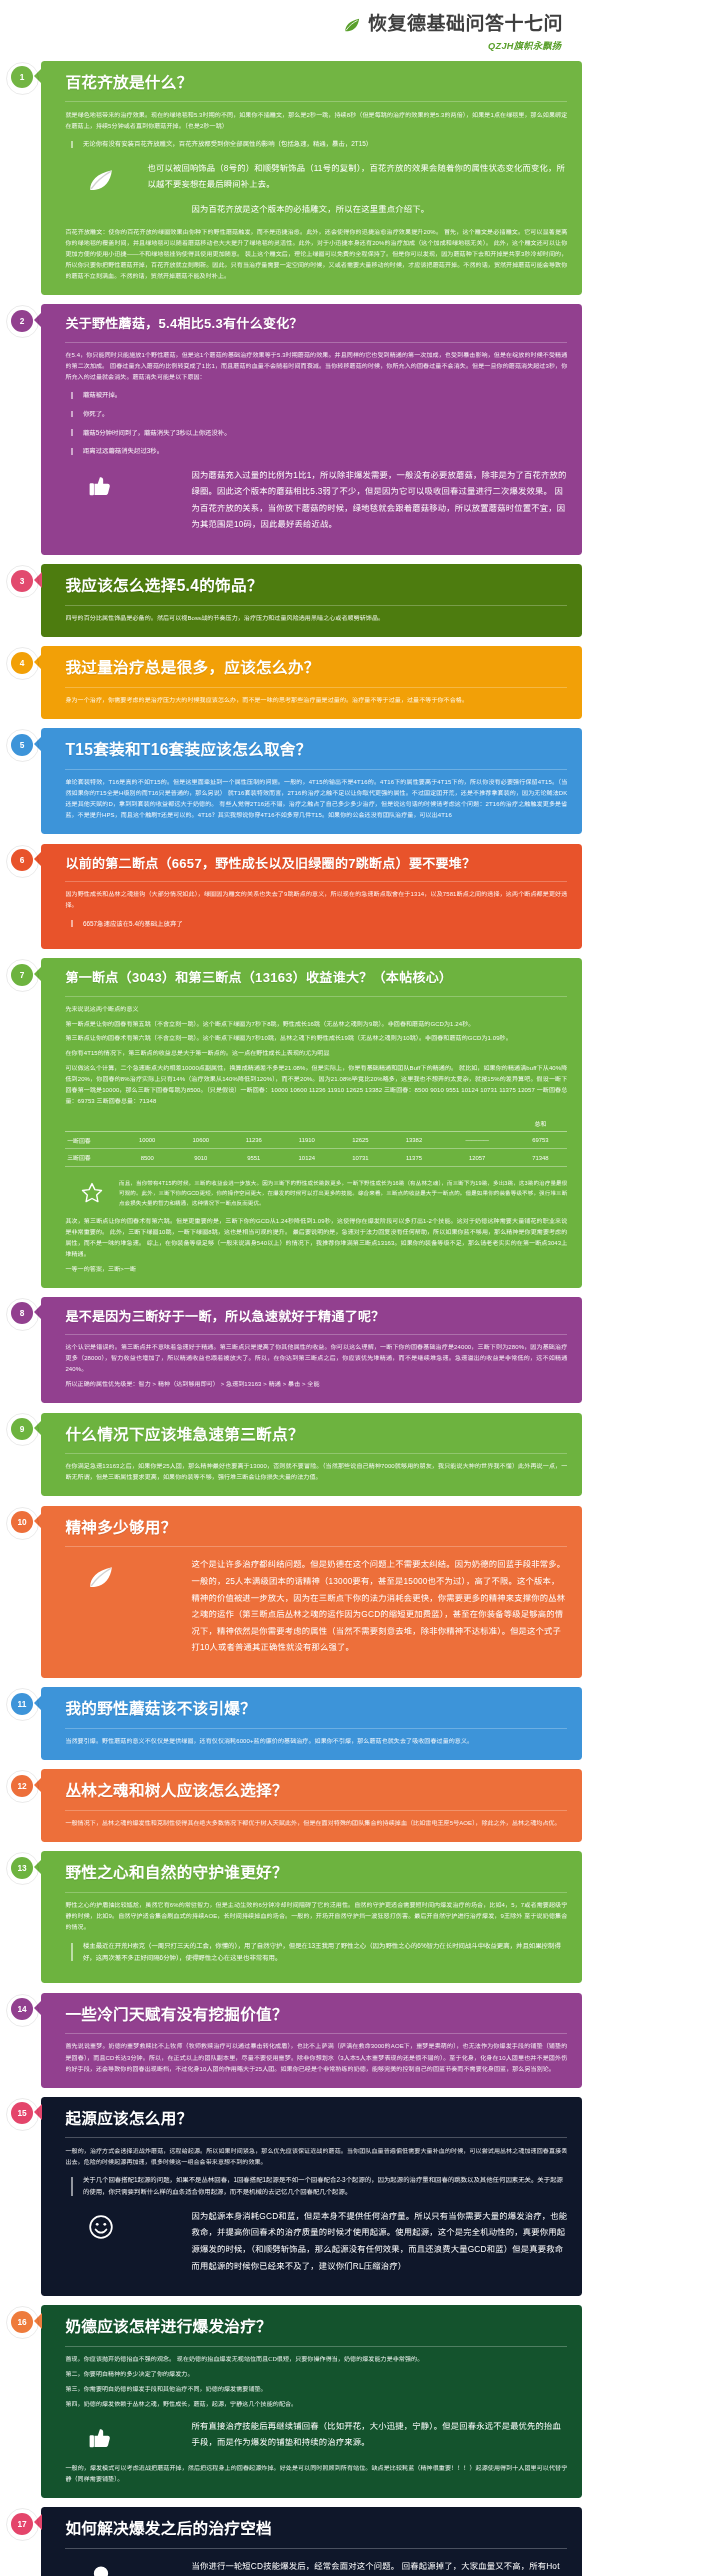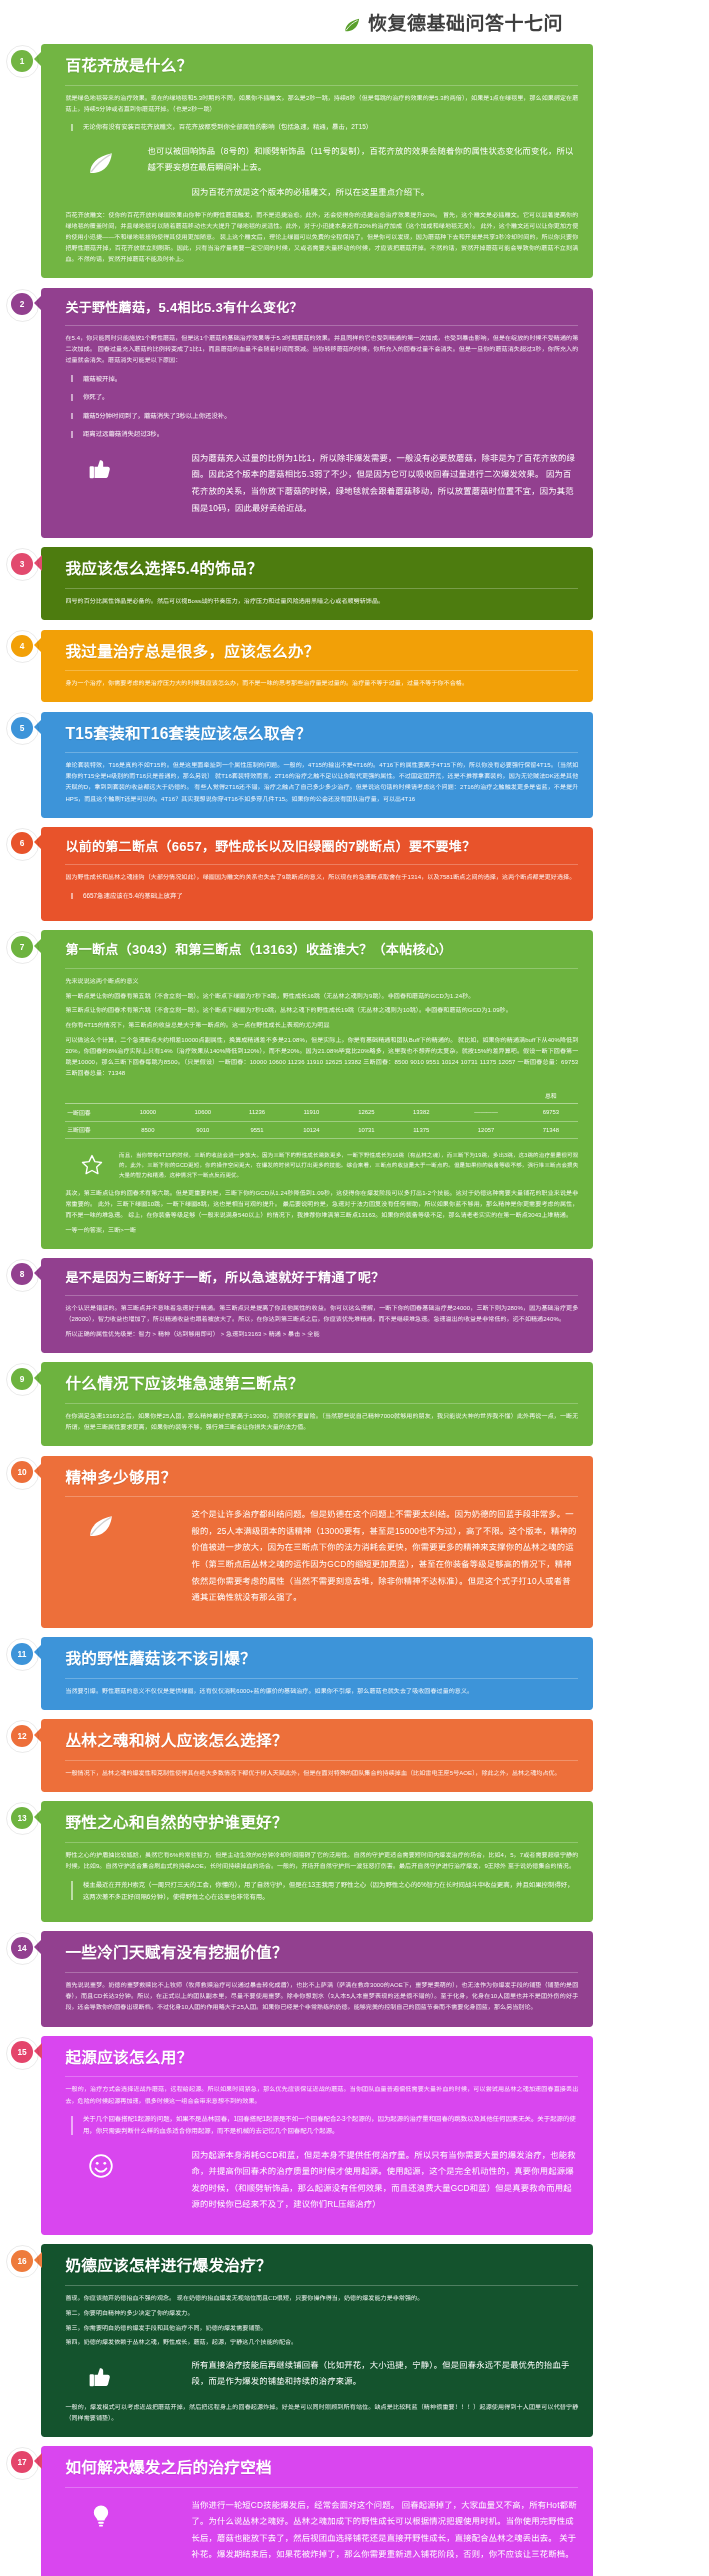--- a/index.html
+++ b/index.html
@@ -72,21 +72,21 @@
     width: 31px; height: 31px;
     border-radius: 50%;
     border: 0.9px solid rgba(0,0,0,.18);
     opacity: .45;
   }
   .card {
     position: relative;
     border-radius: 3.7px;
     padding: 12px 14.7px 13px 24px;
     margin-left: 13.8px;
-    margin-right: 3px;
+    margin-right: 14px;
   }
   .card::before {
     content: "";
     position: absolute;
     left: -7.3px; top: 7.3px;
     border-top: 8.3px solid transparent;
     border-bottom: 8.3px solid transparent;
     border-right: 8.3px solid currentColor;
   }
   .card h2 {
@@ -199,21 +199,21 @@
 
   
   .c-green  { background: #72b543; color: #72b543; }
   .c-purple { background: #92408f; color: #92408f; }
   .c-pink   { background: #4d7c0f; color: #e24a6e; }
   .c-orange { background: #f2a007; color: #f2a007; }
   .c-blue   { background: #3d94d9; color: #3d94d9; }
   .c-red    { background: #e8532b; color: #e8532b; }
   .c-green2 { background: #6db33f; color: #6db33f; }
   .c-orange2{ background: #ed6f3a; color: #ed6f3a; }
-  .c-pink3  { background: #d946ef; color: #e4456b; }
+  .c-pink3  { background: #0f172a; color: #e4456b; }
   .c-orange3{ background: #14532d; color: #ee7b3c; font-family: Liberation Serif, serif; }
 
   .b-green  { background: #72b543; }
   .b-purple { background: #92408f; }
   .b-pink   { background: #e24a6e; }
   .b-orange { background: #f2a007; }
   .b-blue   { background: #3d94d9; }
   .b-red    { background: #e8532b; }
   .b-green2 { background: #6db33f; }
   .b-orange2{ background: #ed6f3a; }
@@ -230,20 +230,21 @@
   <div class="page-header">
     <div class="header-title-row">
       <span class="leaf-icon-hdr">
         <svg viewBox="0 0 24 24">
             <path d="M3 21c0-7 5-13 18-16-1 9-6 15-13 16-2 .3-5 .3-5 0z" fill="#5aa02c"></path>
             <path d="M4 20C8 14 13 10 19 7" stroke="#ffffff" stroke-width="1.1" fill="none"></path>
           </svg>
       </span>
       <span class="page-title">恢复德基础问答十七问</span>
     </div>
+    <div class="page-subtitle">QZJH旗帜永飘扬</div>
   </div>
 
   <div id="sections-root">
       <div class="section">
         <div class="badge b-green">1</div>
         <div class="card c-green">
           <h2>百花齐放是什么？</h2>
           <div class="rule"></div>
           <p class="p">就是绿色地毯带来的治疗效果。现在的绿地毯和5.3时期的不同，如果你不插雕文，那么是2秒一跳，持续8秒（但是每跳的治疗的效果的是5.3的两倍），如果是1点在绿毯里，那么如果绑定在蘑菇上，持续5分钟或者直到你蘑菇开掉。（也是2秒一跳）</p>
           <div class="quote">无论你有没有安装百花齐放雕文，百花齐放都受到你全部属性的影响（包括急速，精通，暴击，2T15）</div>

